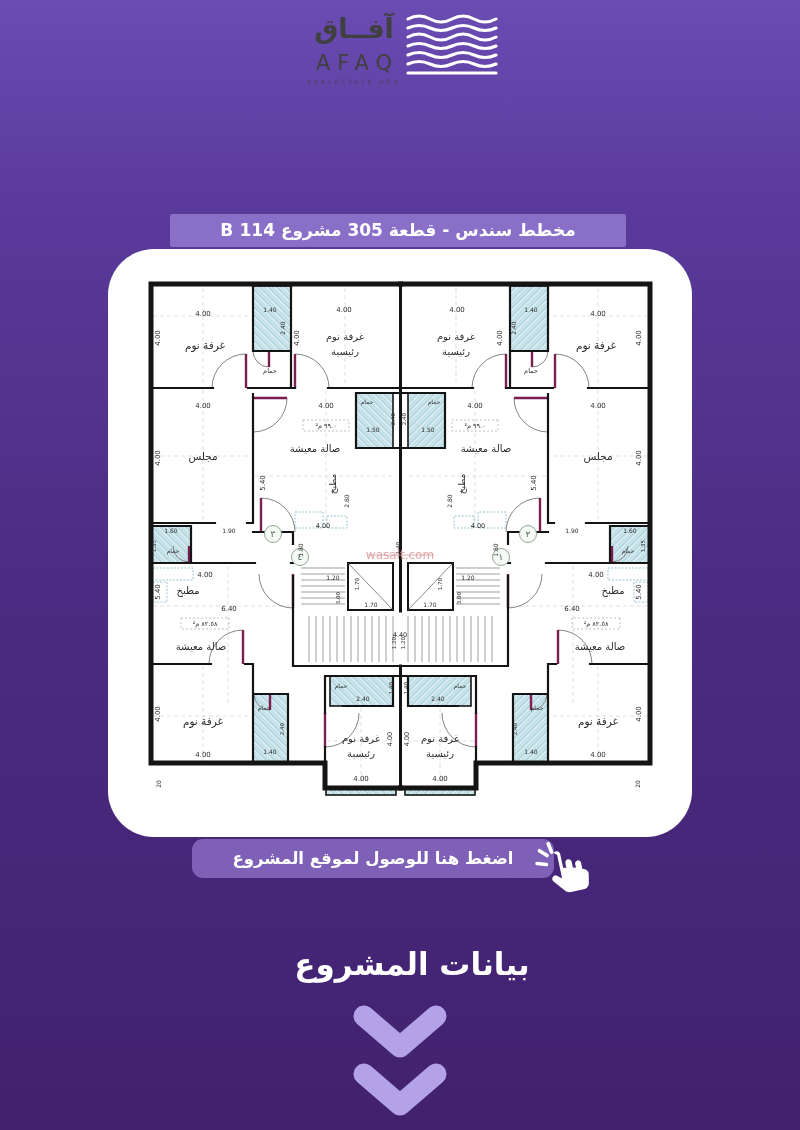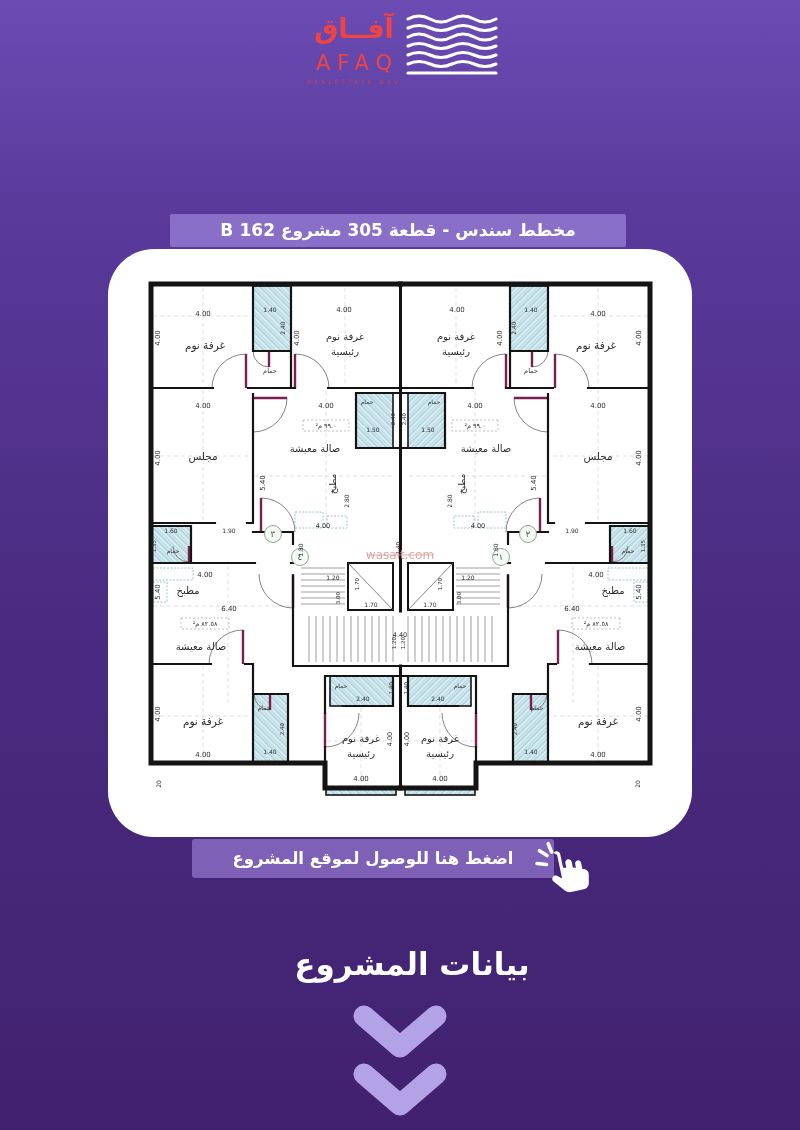--- a/index.html
+++ b/index.html
@@ -3,21 +3,21 @@
 <meta charset="utf-8">
 <style>
   html,body{margin:0;padding:0}
   body{
     width:800px;height:1130px;position:relative;overflow:hidden;
     background:linear-gradient(180deg,#6a4cb3 0%,#5a3a9b 18%,#4a2b80 55%,#41216f 100%);
     font-family:"DejaVu Sans",sans-serif;
   }
   
   .logo{position:absolute;top:14px;left:50%;transform:translateX(-50%);
-    display:flex;gap:0;align-items:flex-start;color:#ef4444}
+    display:flex;gap:0;align-items:flex-start;color:#404040}
   .logo-text{text-align:center;min-width:104px}
   .logo-ar{font-size:27px;line-height:30px;font-weight:bold}
   .logo-en{font-size:21px;letter-spacing:7px;margin-top:7px;font-weight:normal;padding-left:7px}
   .logo-sub{font-size:6px;letter-spacing:3px;opacity:.7;margin-top:3px;white-space:nowrap}
   .logo-waves{width:92px;height:64px}
   
   .title-banner{position:absolute;left:170px;top:214px;width:456px;height:33px;
     background:var(--banner,#8a6fc9);color:#fff;font-weight:bold;font-size:17px;
     line-height:33px;text-align:center;border-radius:2px;letter-spacing:.3px}
   
@@ -31,21 +31,21 @@
   .guide{stroke:#c9c9c9;stroke-width:.6;stroke-dasharray:4 3;fill:none}
   .tread{stroke:#777;stroke-width:.7;fill:none}
   .fixture{stroke:#7fb6c4;stroke-width:.8;fill:none;stroke-dasharray:2 1.5}
   .abox{stroke:#999;stroke-width:.6;fill:none;stroke-dasharray:2 2}
   .pl{fill:#2c2c2c;text-anchor:middle}
   .wm{fill:#d89a9a;text-anchor:middle;font-size:12px;opacity:.85}
   .ucirc{fill:#f6faf6;stroke:#93a893;stroke-width:1}
   .utext{fill:#4a6b4a;text-anchor:middle;font-size:9px}
   
   .cta{position:absolute;left:192px;top:839px;width:362px;height:39px;
-    background:var(--cta,#7e61b7);border-radius:3px;color:#fff;font-size:16.5px;
+    background:var(--cta,#7e61b7);border-radius:11px;color:#fff;font-size:16.5px;
     font-weight:bold;line-height:39px;text-align:center;cursor:pointer}
   .hand{position:absolute;left:532px;top:838px;width:64px;height:64px;transform:rotate(-12deg)}
   
   .footer-title{position:absolute;left:12px;top:946px;width:100%;text-align:center;
     color:#fff;font-size:31px;font-weight:bold}
   .chev{position:absolute;left:50%;transform:translateX(-50%);width:100px;height:58px}
   .c1{top:1004px}.c2{top:1062px}
 </style>
 </head>
 <body style="--banner: #8a6fc9; --cta: #7e61b7;">
@@ -62,21 +62,21 @@
       <path d="M2 14 Q13 9 24 14 T46 14 T68 14 T90 14"></path>
       <path d="M2 23 Q13 17 24 23 T46 23 T68 23 T90 23"></path>
       <path d="M2 32 Q13 27 24 32 T46 32 T68 32 T90 32"></path>
       <path d="M2 41 Q13 36 24 41 T46 41 T68 41 T90 41"></path>
       <path d="M2 50 Q13 45 24 50 T46 50 T68 50 T90 50"></path>
       <path d="M2 59 H90"></path>
     </g>
   </svg>
 </div>
 
-<div class="title-banner" dir="rtl">مخطط سندس - قطعة 305   مشروع 162 B</div>
+<div class="title-banner" dir="rtl">مخطط سندس - قطعة 305   مشروع 114 B</div>
 
 <div class="card">
   <svg id="plan-svg" viewBox="0 0 515 525">
     <defs>
       <pattern id="hx" width="6" height="6" patternUnits="userSpaceOnUse" patternTransform="rotate(45)">
         <rect width="6" height="6" fill="#d9ecf1"></rect>
         <path d="M0,0 H6 M0,3 H6" stroke="#8fc3cf" stroke-width="1"></path>
       </pattern>
     </defs>
 

